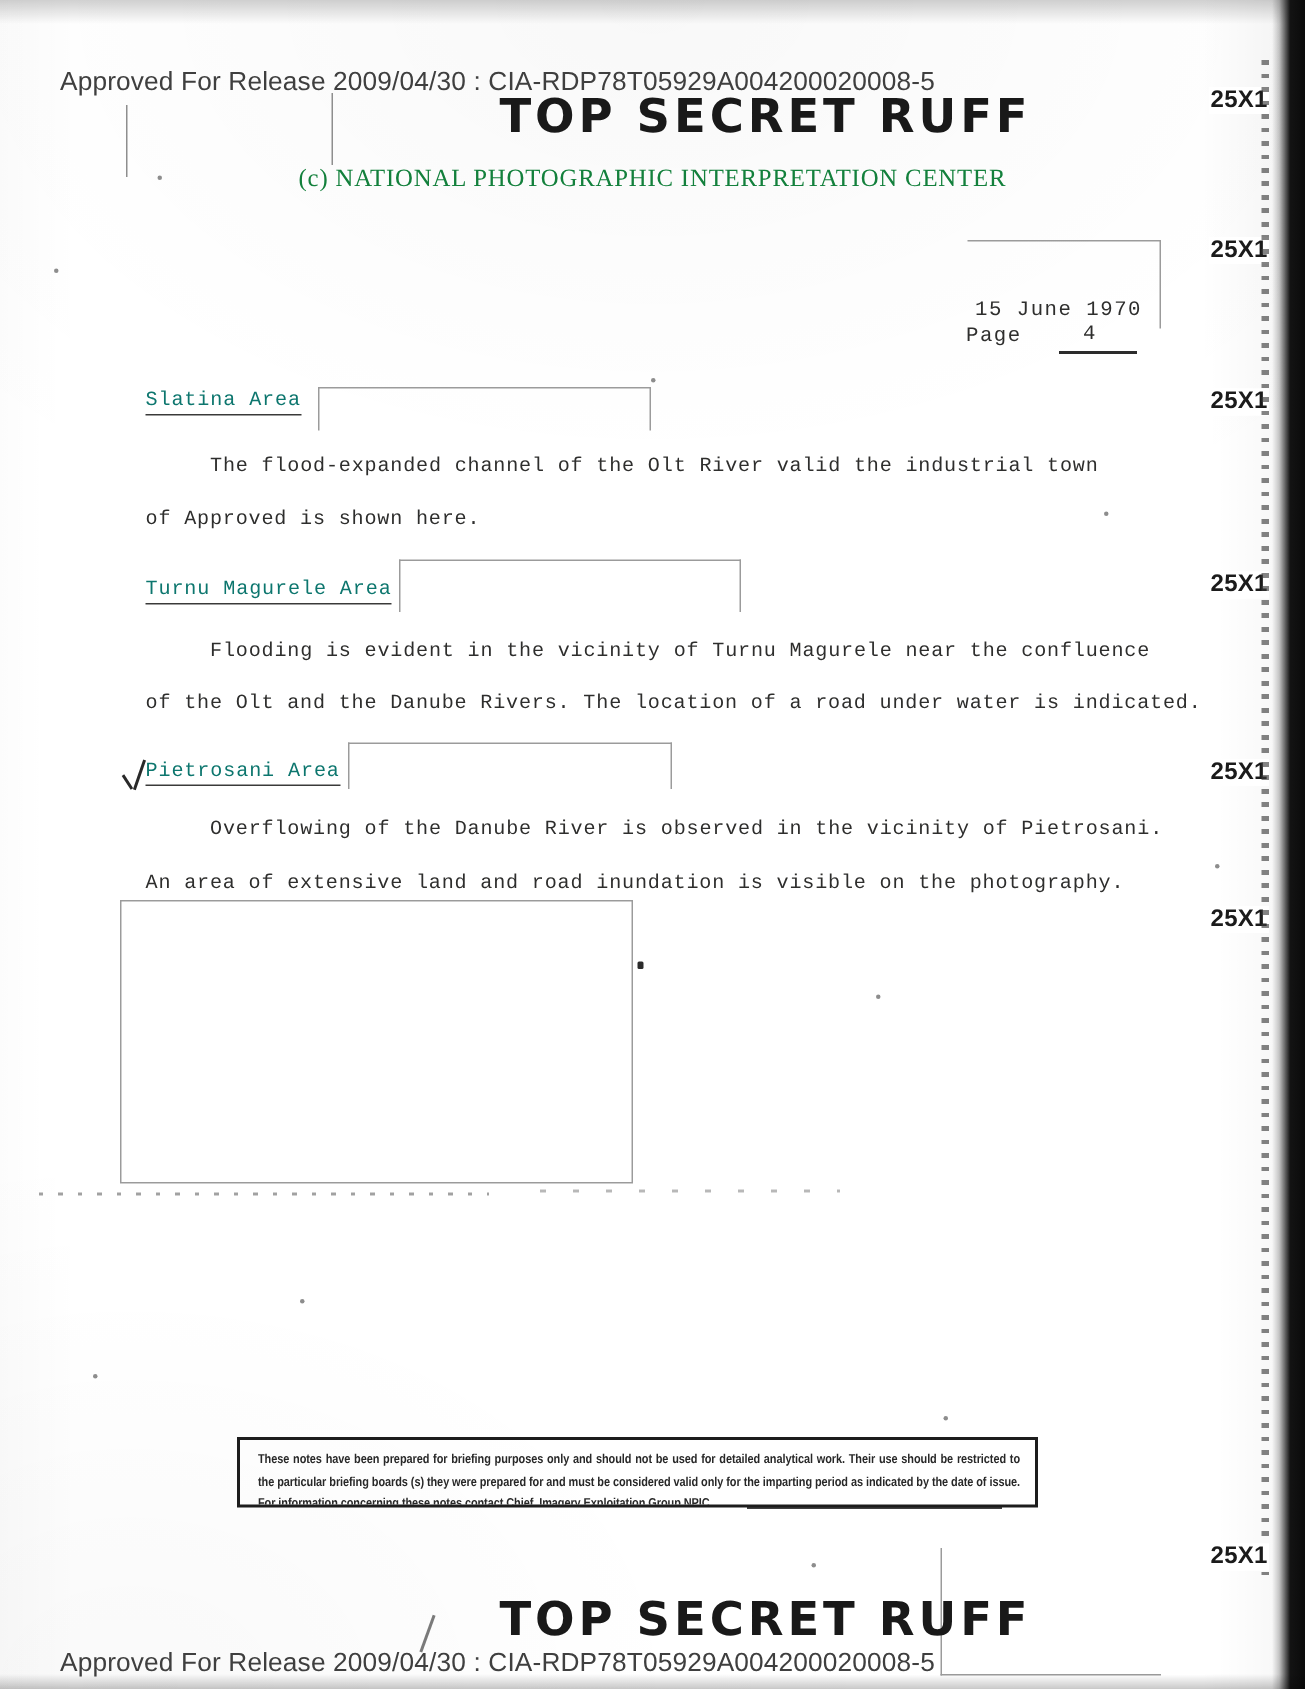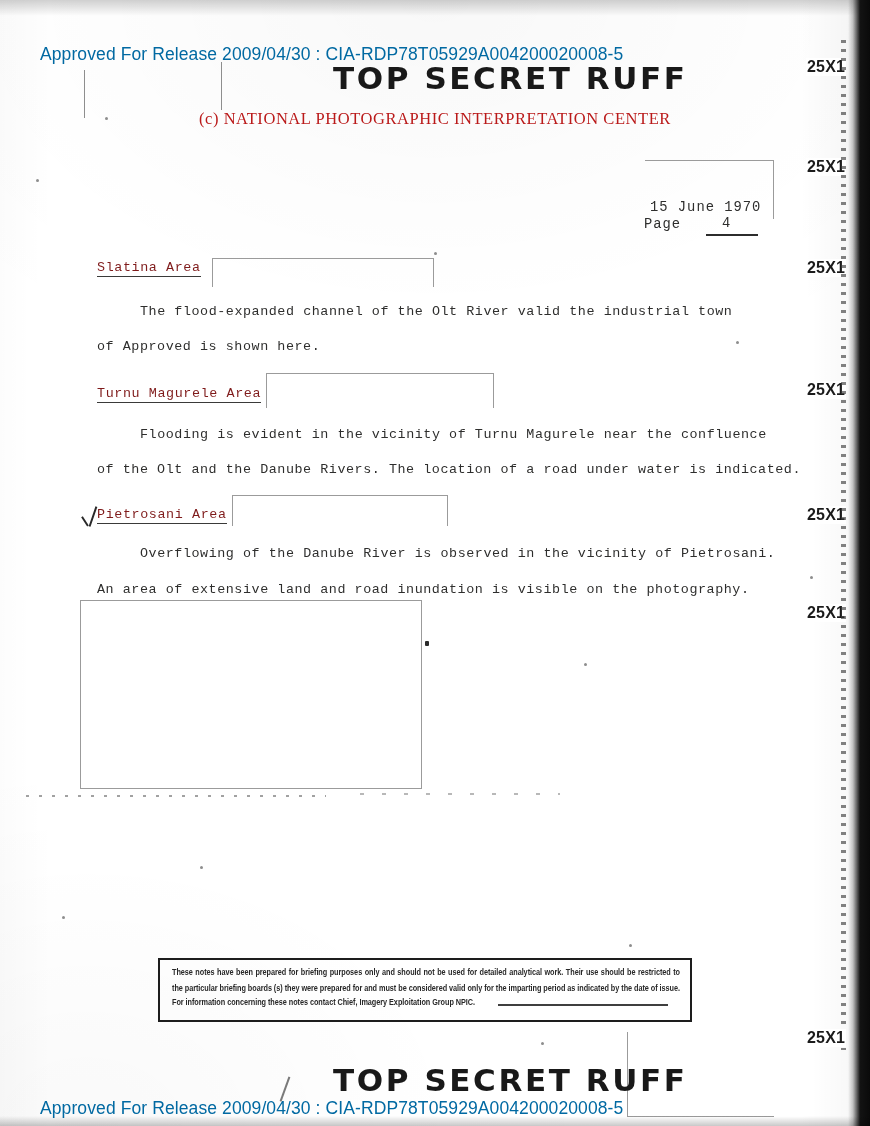--- a/index.html
+++ b/index.html
@@ -63,21 +63,21 @@
     width: 870px;
     height: 16px;
     background: linear-gradient(0deg, rgba(255,255,255,0) 0%, rgba(0,0,0,0.18) 100%);
   }
 
   
   .release-stamp {
     position: absolute;
     font-family: "Liberation Sans", sans-serif;
     font-size: 17.5px;
-    color: #0369a1;
+    color: #404040;
     letter-spacing: 0.1px;
     white-space: nowrap;
   }
   .release-top  { left: 40px; top: 44px; }
   .release-bot  { left: 40px; top: 1098px; }
 
   
   .classification {
     position: absolute;
     font-family: "DejaVu Sans", sans-serif;
@@ -91,21 +91,21 @@
   .class-bot { left: 333px; top: 1062px; }
 
   
   .org-title {
     position: absolute;
     left: 199px;
     top: 109px;
     font-family: "Liberation Serif", serif;
     font-size: 16.5px;
     letter-spacing: 0.55px;
-    color: #b91c1c;
+    color: #15803d;
     white-space: nowrap;
   }
 
   
   .tw {
     position: absolute;
     font-family: "Liberation Mono", monospace;
     font-size: 13.4px;
     letter-spacing: 0.55px;
     color: #30302f;
@@ -121,21 +121,21 @@
     width: 52px; height: 2px;
     background: #2e2e2e;
   }
 
   
   .sec-head {
     position: absolute;
     font-family: "Liberation Mono", monospace;
     font-size: 13.4px;
     letter-spacing: 0.6px;
-    color: #7f1d1d;
+    color: #0f766e;
     white-space: nowrap;
     border-bottom: 1.5px solid #3b3b3a;
     padding-bottom: 1px;
     line-height: 1.05;
   }
   .sec-slatina  { left: 97px;  top: 261px; }
   .sec-turnu    { left: 97px;  top: 387px; }
   .sec-pietro   { left: 97px;  top: 508px; }
 
   
@@ -237,21 +237,21 @@
     background: #7a7a7a;
     transform: rotate(20deg);
   }
 
   
   .footnote-box {
     position: absolute;
     left: 158px;
     top: 958px;
     width: 534px;
-    height: 64px;
+    height: 47px;
     border: 2.2px solid #1f1f1f;
     box-sizing: border-box;
     padding: 6px 10px 4px 12px;
     overflow: hidden;
   }
   .footnote-text {
     font-family: "Liberation Sans", sans-serif;
     font-size: 7.3px;
     line-height: 12.6px;
     color: #2a2a2a;

